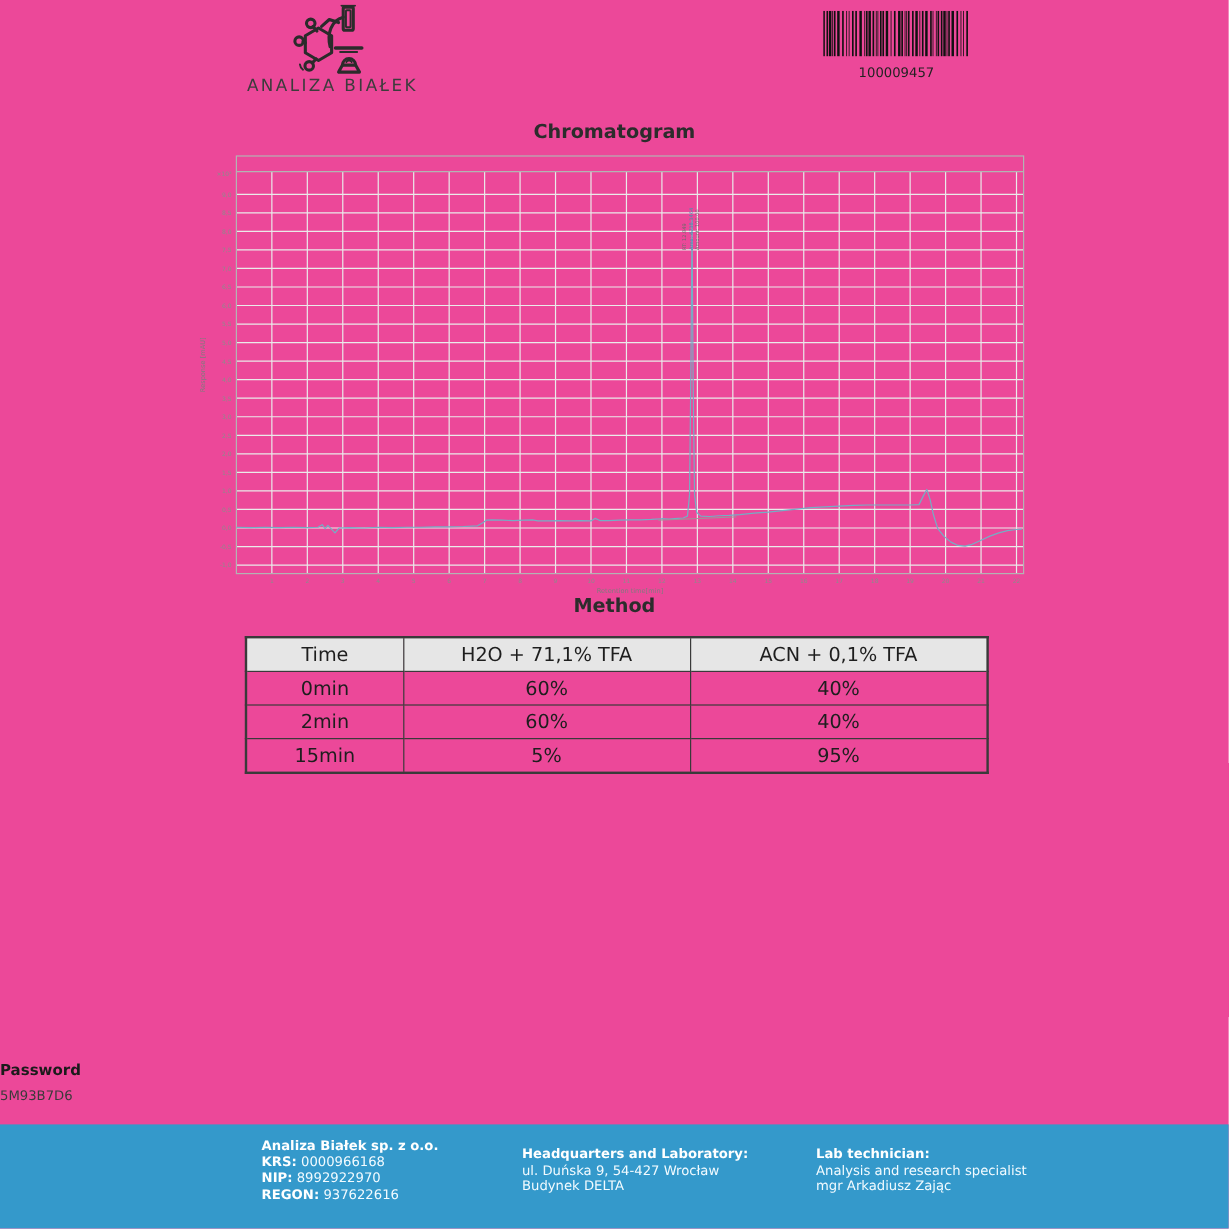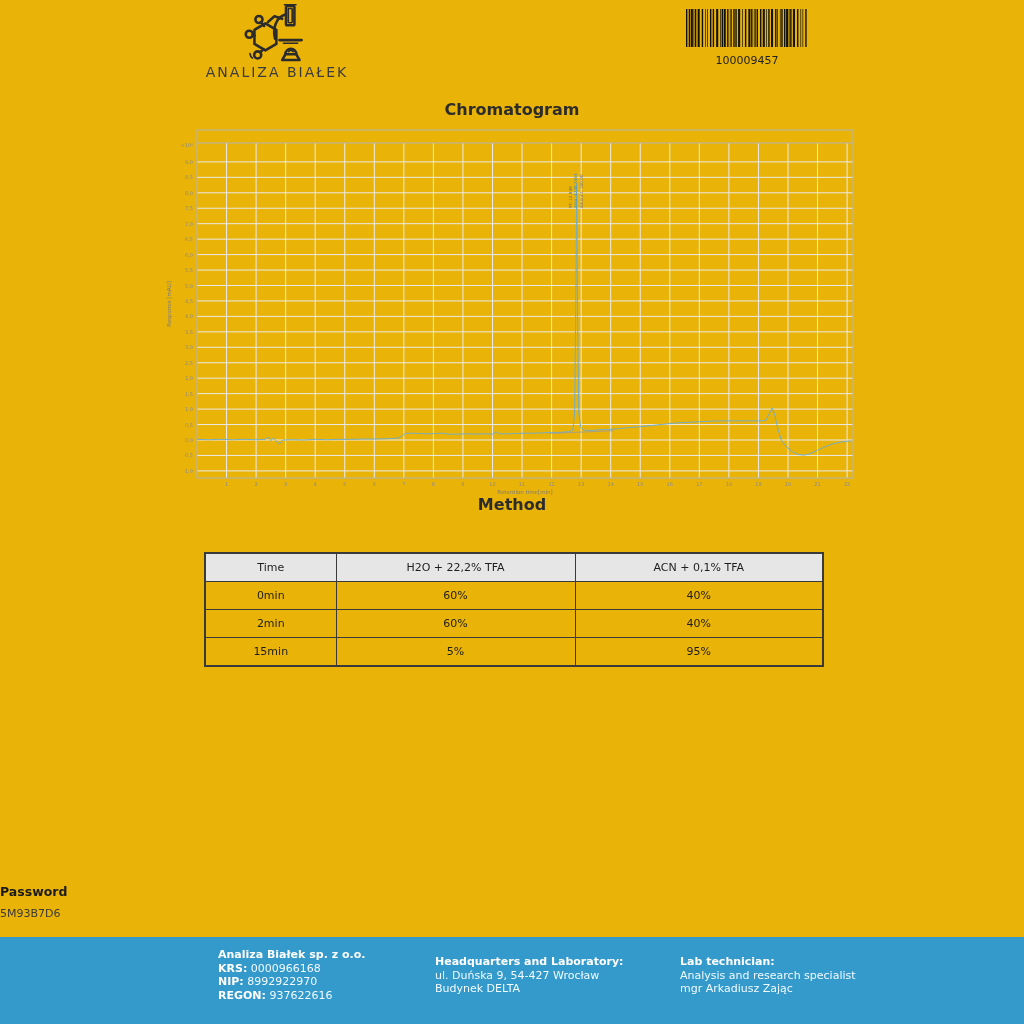--- a/index.html
+++ b/index.html
@@ -1,33 +1,33 @@
 <!DOCTYPE html>
 <html><head>
 <meta charset="utf-8">
 <style>
   html,body{margin:0;padding:0;background:#fff;}
-  .page{position:relative;width:1024px;height:1024px;background:#eab308;overflow:hidden;
+  .page{position:relative;width:1024px;height:1024px;background:#ec4899;overflow:hidden;
         font-family:"DejaVu Sans","Liberation Sans",sans-serif;color:#222;}
   
   .logo-block{position:absolute;left:197px;top:4px;width:160px;text-align:center;}
   .logo-icon{display:block;margin:0 auto;}
   .logo-text{margin-top:2px;font-size:14px;letter-spacing:2px;color:#3c3c3c;white-space:nowrap;}
   .barcode-block{position:absolute;left:680px;top:9px;width:134px;text-align:center;}
   .barcode-num{margin-top:3px;font-size:11px;color:#222;}
   
   .section-title{position:absolute;left:0;width:1024px;text-align:center;
                  font-size:16px;font-weight:bold;color:#2c2c2c;}
   #chromatogram-title{top:100px;}
   #method-title{top:495px;}
   
   .chart-wrap{position:absolute;left:160px;top:128px;width:700px;height:368px;}
   
-  .method-table{position:absolute;left:204px;top:552px;border-collapse:collapse;
-                width:618px;font-size:11px;color:#1e1e1e;table-layout:fixed;}
+  .method-table{position:absolute;left:204px;top:530px;border-collapse:collapse;
+                width:618px;font-size:16px;color:#1e1e1e;table-layout:fixed;}
   .method-table th,.method-table td{border:1.5px solid #3a3a3a;height:27px;
                 text-align:center;vertical-align:middle;font-weight:normal;padding:0;}
   .method-table th{background:#e6e6e6;}
   .method-table{border:2px solid #3a3a3a;}
   
   .password-block{position:absolute;left:0;top:884px;width:808px;}
   .password-label{font-size:12.5px;font-weight:bold;color:#1b1b1b;}
   .password-value{margin-top:8px;font-size:11px;color:#3a3a3a;}
   
   .footer{position:absolute;left:0;top:937px;width:1024px;height:87px;padding-left:20px;}
@@ -227,21 +227,21 @@
   <div class="section-title" id="method-title">Method</div>
   <table class="method-table">
     <colgroup>
         <col style="width:131px">
         <col style="width:239px">
         <col style="width:248px">
       </colgroup>
     <thead>
         <tr>
           <th>Time</th>
-          <th>H2O + 22,2% TFA</th>
+          <th>H2O + 71,1% TFA</th>
           <th>ACN + 0,1% TFA</th>
         </tr>
       </thead>
     <tbody>
         <tr>
           <td>0min</td>
           <td>60%</td>
           <td>40%</td>
         </tr>
         <tr>

